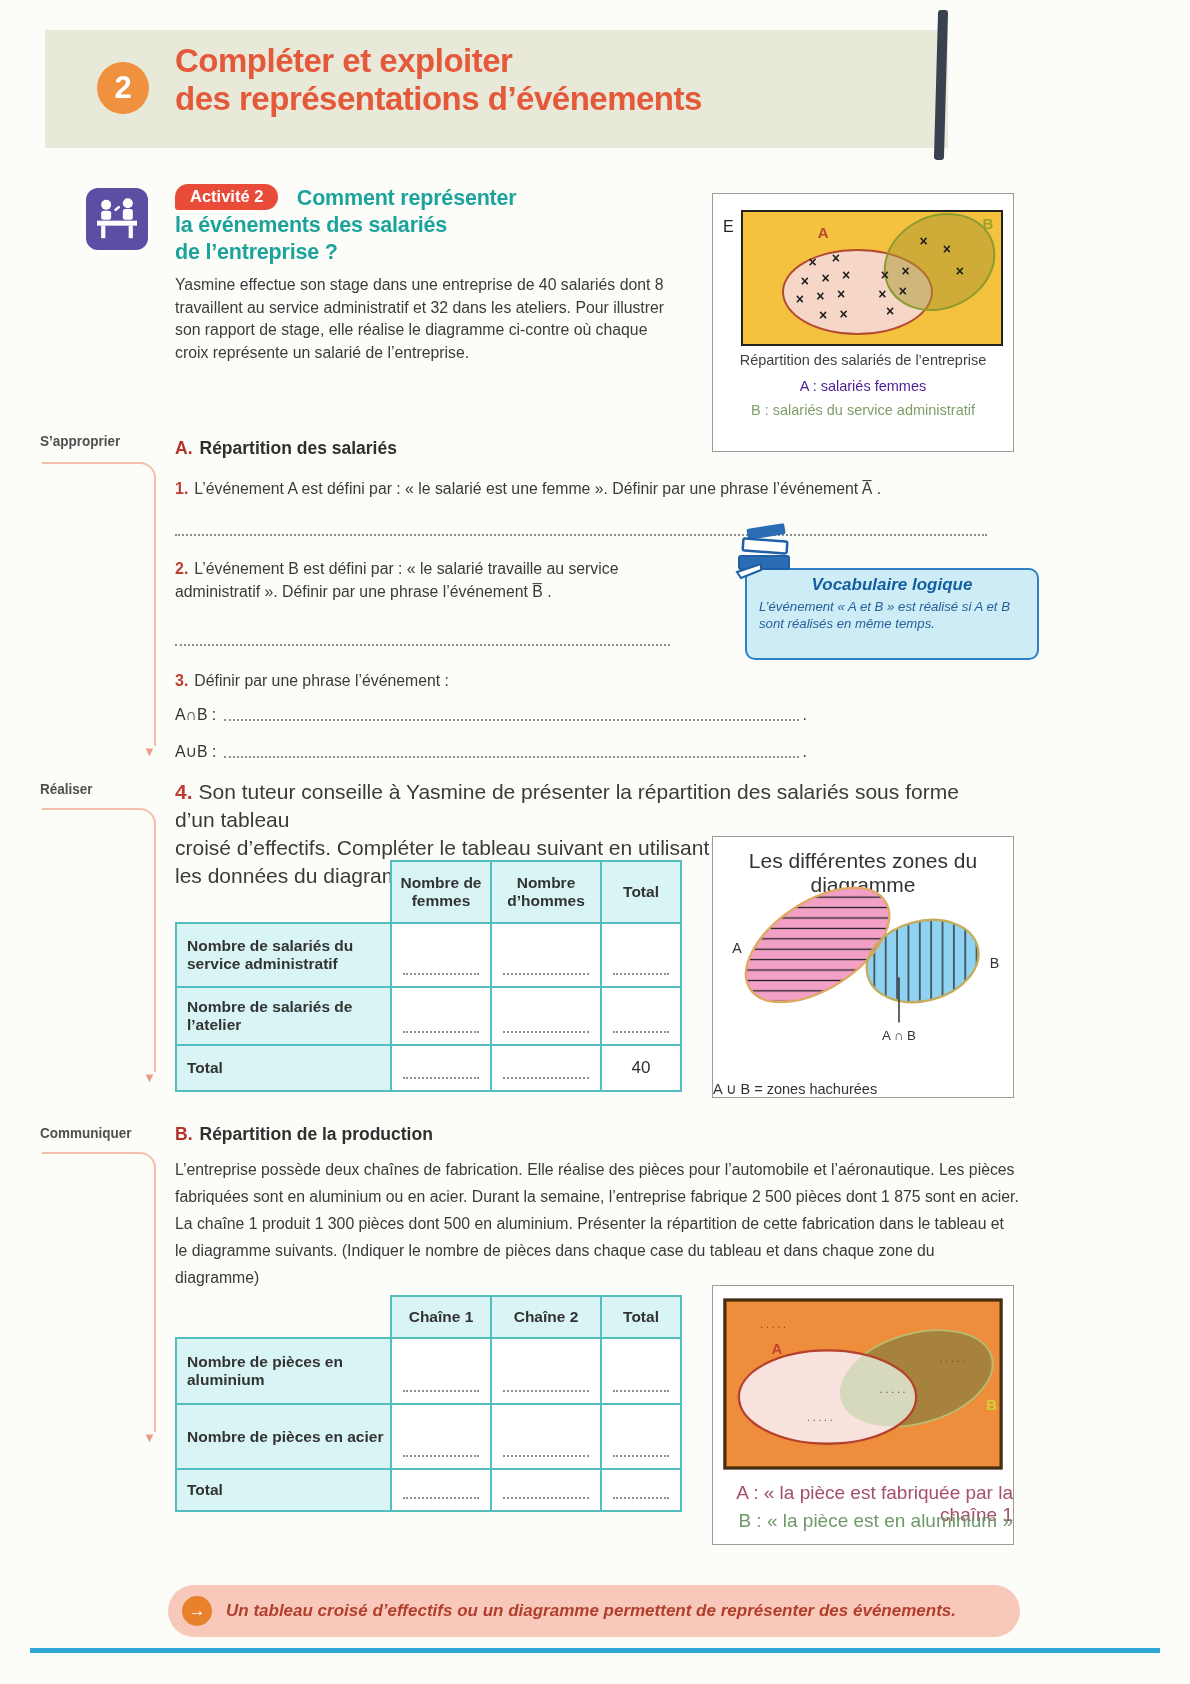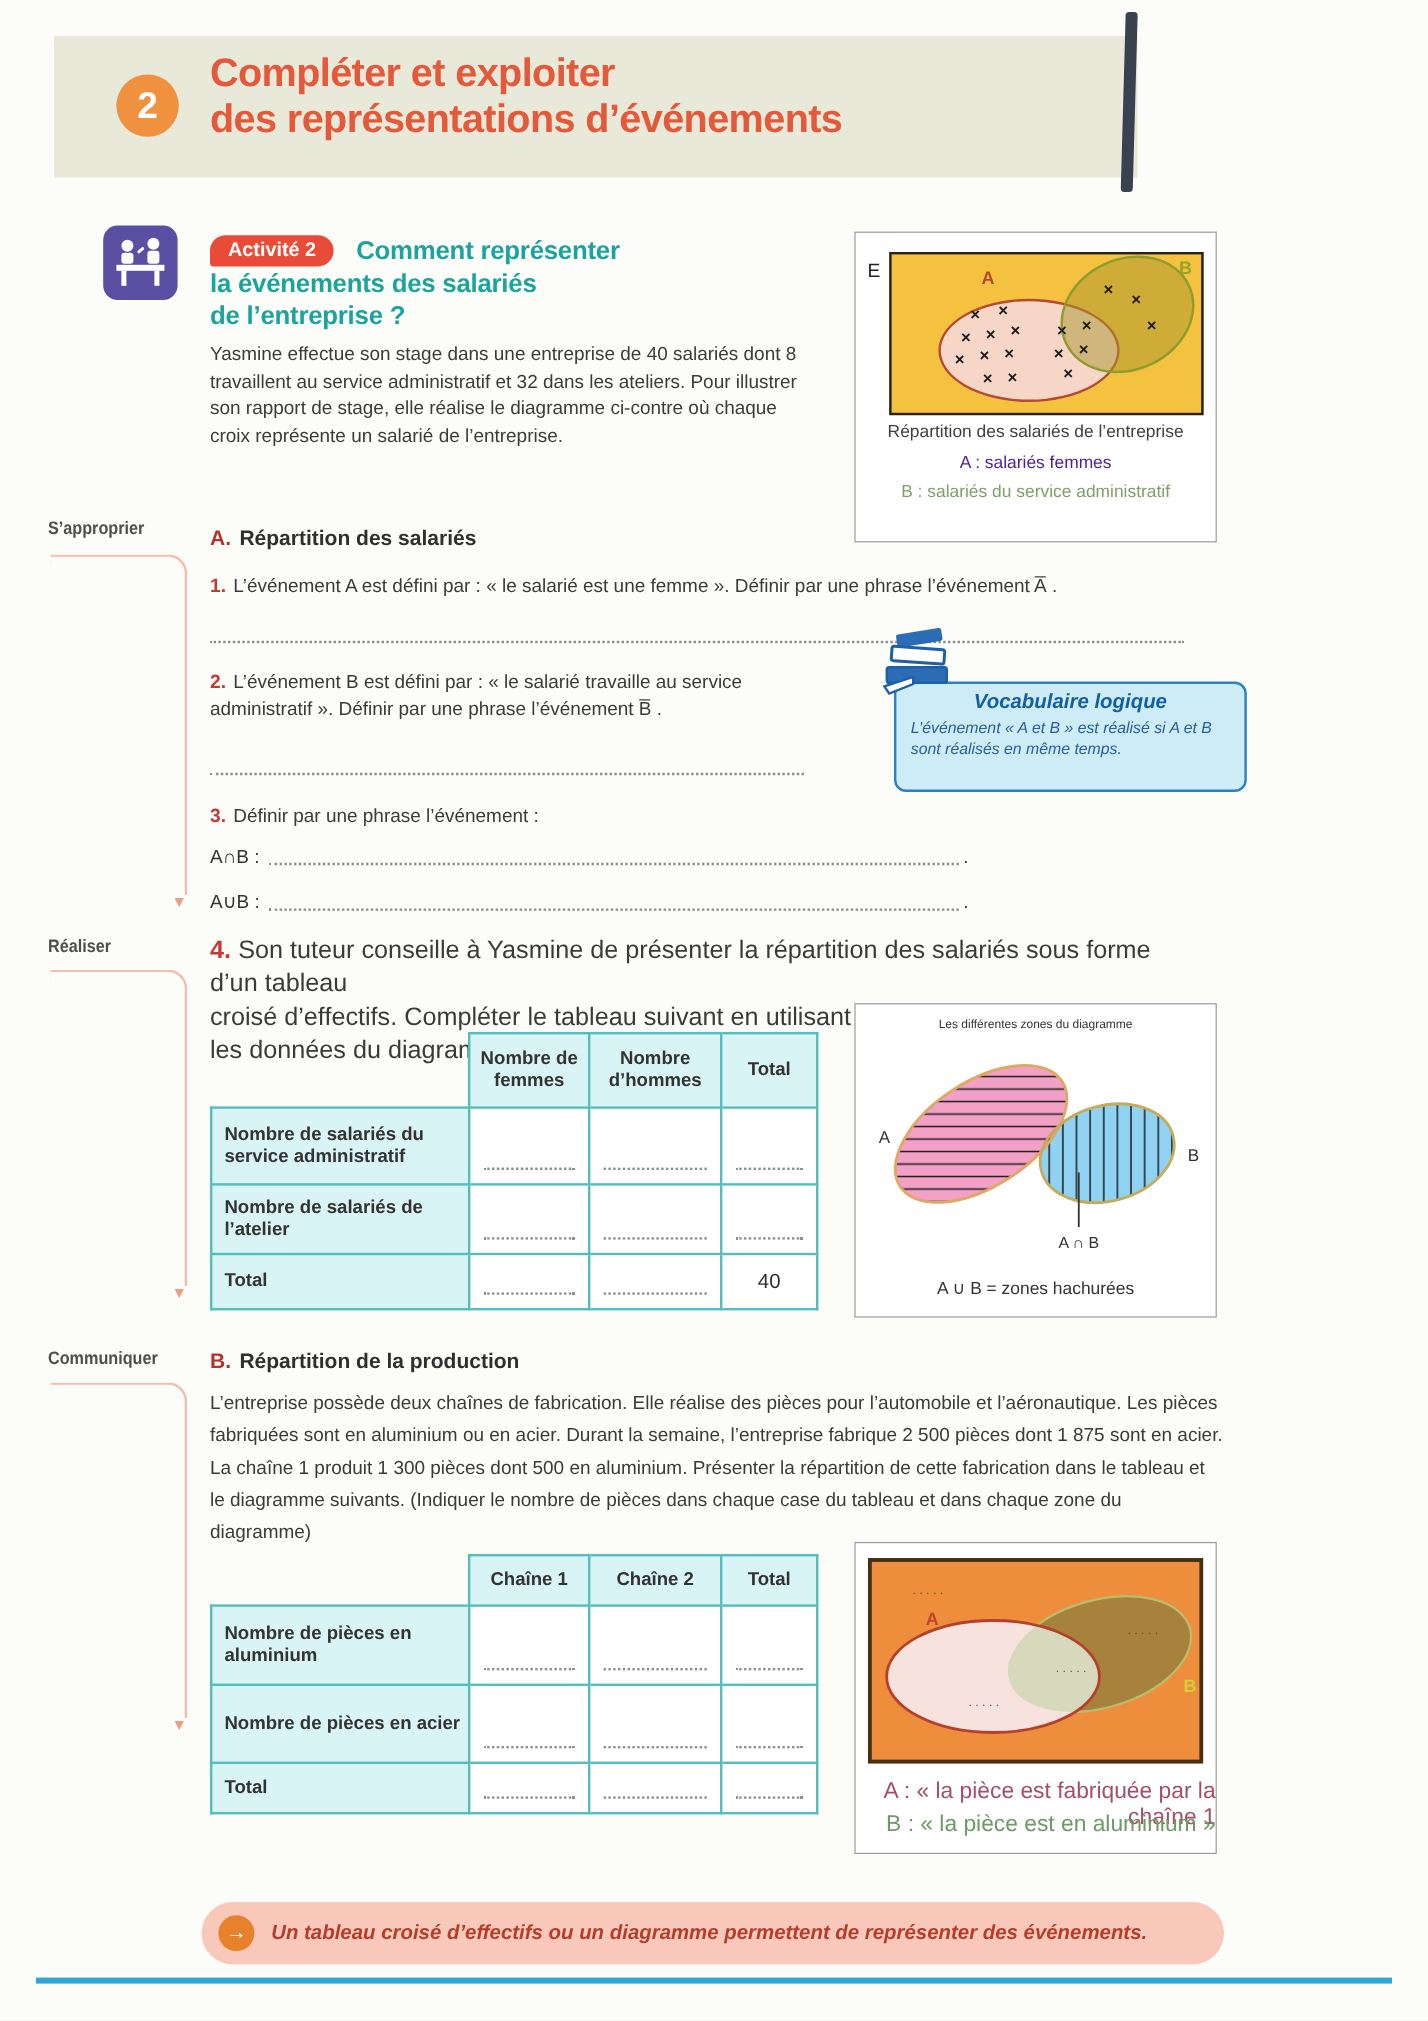--- a/index.html
+++ b/index.html
@@ -21,21 +21,21 @@
   .phase-bracket{position:absolute;border-top:2px solid #f4bcab;border-right:2px solid #f4bcab;
       border-top-right-radius:16px;}
   .phase-arrow{position:absolute;color:#ec9d87;font-size:13px;}
   #phase1-label{top:432px;} #bracket1{left:42px;top:462px;width:112px;height:282px;} #arrow1{left:143px;top:744px;}
   #phase2-label{top:780px;} #bracket2{left:42px;top:808px;width:112px;height:262px;} #arrow2{left:143px;top:1070px;}
   #phase3-label{top:1124px;}#bracket3{left:42px;top:1152px;width:112px;height:278px;}#arrow3{left:143px;top:1430px;}
 
   
   #activity-icon{position:absolute;left:86px;top:188px;width:62px;height:62px;background:#5a4fa2;border-radius:12px;
       display:flex;align-items:center;justify-content:center;}
-  #activity-block{position:absolute;left:175px;top:184px;width:520px;margin-top:12px;}
+  #activity-block{position:absolute;left:175px;top:184px;width:520px;}
   .activity-badge{display:inline-block;background:#e84b38;color:#fff;font-weight:bold;font-size:16.5px;
       padding:3px 15px 4px;border-radius:13px 13px 13px 3px;vertical-align:3px;margin-right:14px;}
   .activity-title{color:#1ba39c;font-weight:bold;font-size:21.5px;line-height:1.25;letter-spacing:-0.2px;display:inline;}
   .activity-title-line{color:#1ba39c;font-weight:bold;font-size:21.5px;line-height:1.25;letter-spacing:-0.2px;}
   #activity-intro{margin-top:8px;width:508px;font-size:15.8px;line-height:1.45;color:#3b3b3b;}
 
   
   .side-box{position:absolute;background:#fff;border:1.5px solid #9b9b9b;}
   #box1{left:712px;top:193px;width:300px;height:257px;}
   #box1-universe{position:absolute;left:10px;top:24px;font-size:16px;color:#222;}
@@ -84,23 +84,23 @@
   .grid th.rowhead{text-align:left;padding:4px 4px 4px 10px;}
   .grid td.corner{border:none;background:transparent;}
   .grid td.ans{background:#fff;vertical-align:bottom;}
   .grid td.ans .blank{display:block;height:0;border-bottom:2px dotted #8f8f8f;margin:0 10px 10px;}
   .grid td.val{background:#fff;text-align:center;vertical-align:middle;font-size:17px;color:#2e2e2e;border-radius:15px;}
   #table1-wrap{position:absolute;left:175px;top:860px;}
   #table2-wrap{position:absolute;left:175px;top:1295px;}
 
   
   #zones-box{left:712px;top:836px;width:300px;height:260px;}
-  #zones-title{position:absolute;top:12px;width:100%;text-align:center;font-size:10px;color:#333;}
+  #zones-title{position:absolute;top:12px;width:100%;text-align:center;font-size:21px;color:#333;}
   #zones-svg{position:absolute;left:8px;top:34px;}
-  #zones-caption{position:absolute;top:228px;width:100%;text-align:center;font-size:14.5px;color:#333;}
+  #zones-caption{position:absolute;top:244px;width:100%;font-size:14.5px;color:#333;}
 
   
   #heading-b{left:175px;top:1124px;}
   #para-b{position:absolute;left:175px;top:1156px;width:845px;font-size:15.8px;line-height:27px;color:#3a3a3a;}
 
   
   #diagram2-box{left:712px;top:1285px;width:300px;height:258px;}
   #diagram2-svg{position:absolute;left:10px;top:12px;}
   .d2-caption{position:absolute;width:100%;text-align:right;font-size:19px;}
   #d2-cap-a{top:196px;color:#a4506a;}

